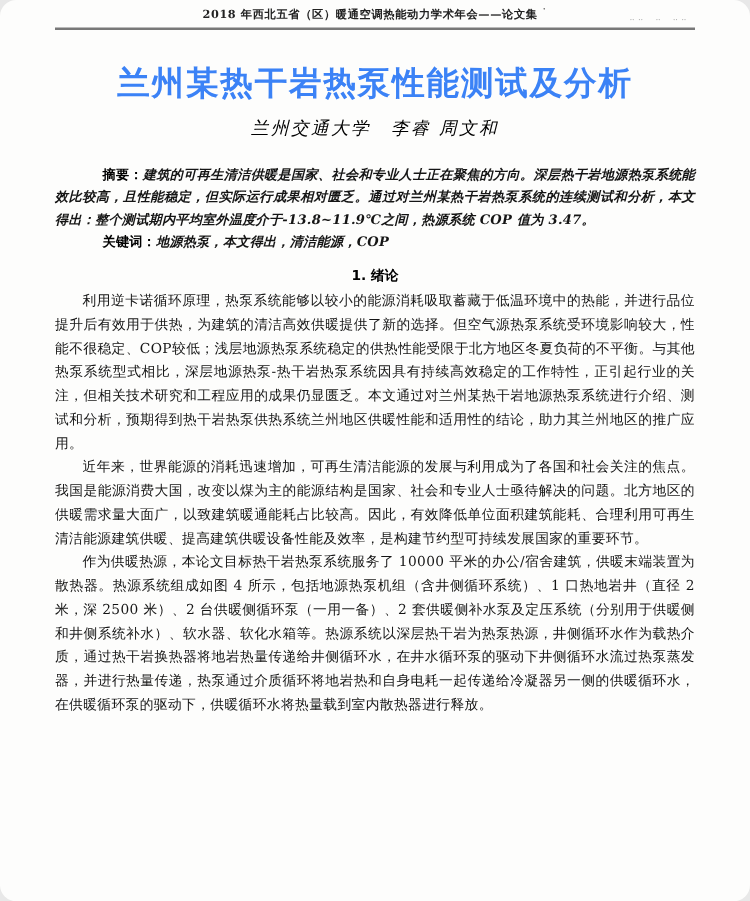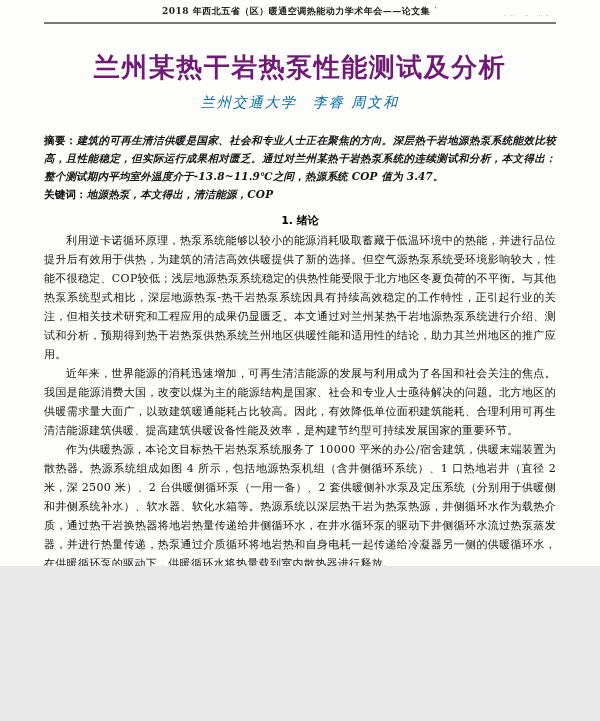--- a/index.html
+++ b/index.html
@@ -1,25 +1,26 @@
 <!DOCTYPE html>
 <html><head>
 <meta charset="utf-8">
 <style>
   html,body { margin:0; padding:0; background:#e8e8e8; }
   .page {
     position:relative;
-    width:600px; height:566px;
+    width:600px; height:721px;
     margin:0 auto;
     background:#fdfdfc;
     box-sizing:border-box;
     padding:5px 44px 0 44px;
     color:#1a1a1a;
     font-family:"DejaVu Serif","Liberation Serif",serif;
     overflow:hidden;
+    border-radius:13px;
   }
   .header {
     text-align:center;
     font-family:"DejaVu Serif","Liberation Serif",serif;
     font-weight:bold;
     font-size:9px;
     letter-spacing:0.5px;
     color:#222;
     white-space:nowrap;
   }
@@ -31,45 +32,46 @@
   }
   .rule { height:2px; background:#787878; margin-top:4px; }
   .title {
     margin:27px 0 0 0;
     text-align:center;
     font-family:"DejaVu Sans","Liberation Sans",sans-serif;
     font-size:26px;
     font-weight:bold;
     letter-spacing:1.5px;
     line-height:32px;
-    color:#701a75;
+    color:#3b82f6;
   }
   .authors {
     margin-top:11px;
     text-align:center;
     font-style:italic;
     font-size:14px;
     letter-spacing:2px;
-    color:#0369a1;
+    color:#000000;
   }
   .abstract, .keywords {
     margin:0;
     text-align:justify;
     font-size:10.5px;
     line-height:18px;
     letter-spacing:0.2px;
   }
   .abstract { margin-top:19px; }
   .kai { font-style:italic; font-weight:600; color:#151515; }
   .lab {
     font-style:normal;
     font-family:"DejaVu Sans","Liberation Sans",sans-serif;
     font-weight:bold;
     font-size:10.5px;
     color:#000;
+    margin-left:38px;
   }
   .sec-heading {
     margin:10px 0 3px 0;
     font-family:"DejaVu Sans","Liberation Sans",sans-serif;
     font-weight:bold;
     font-size:11px;
     color:#000;
     text-align:center;
   }
   .body-para {

